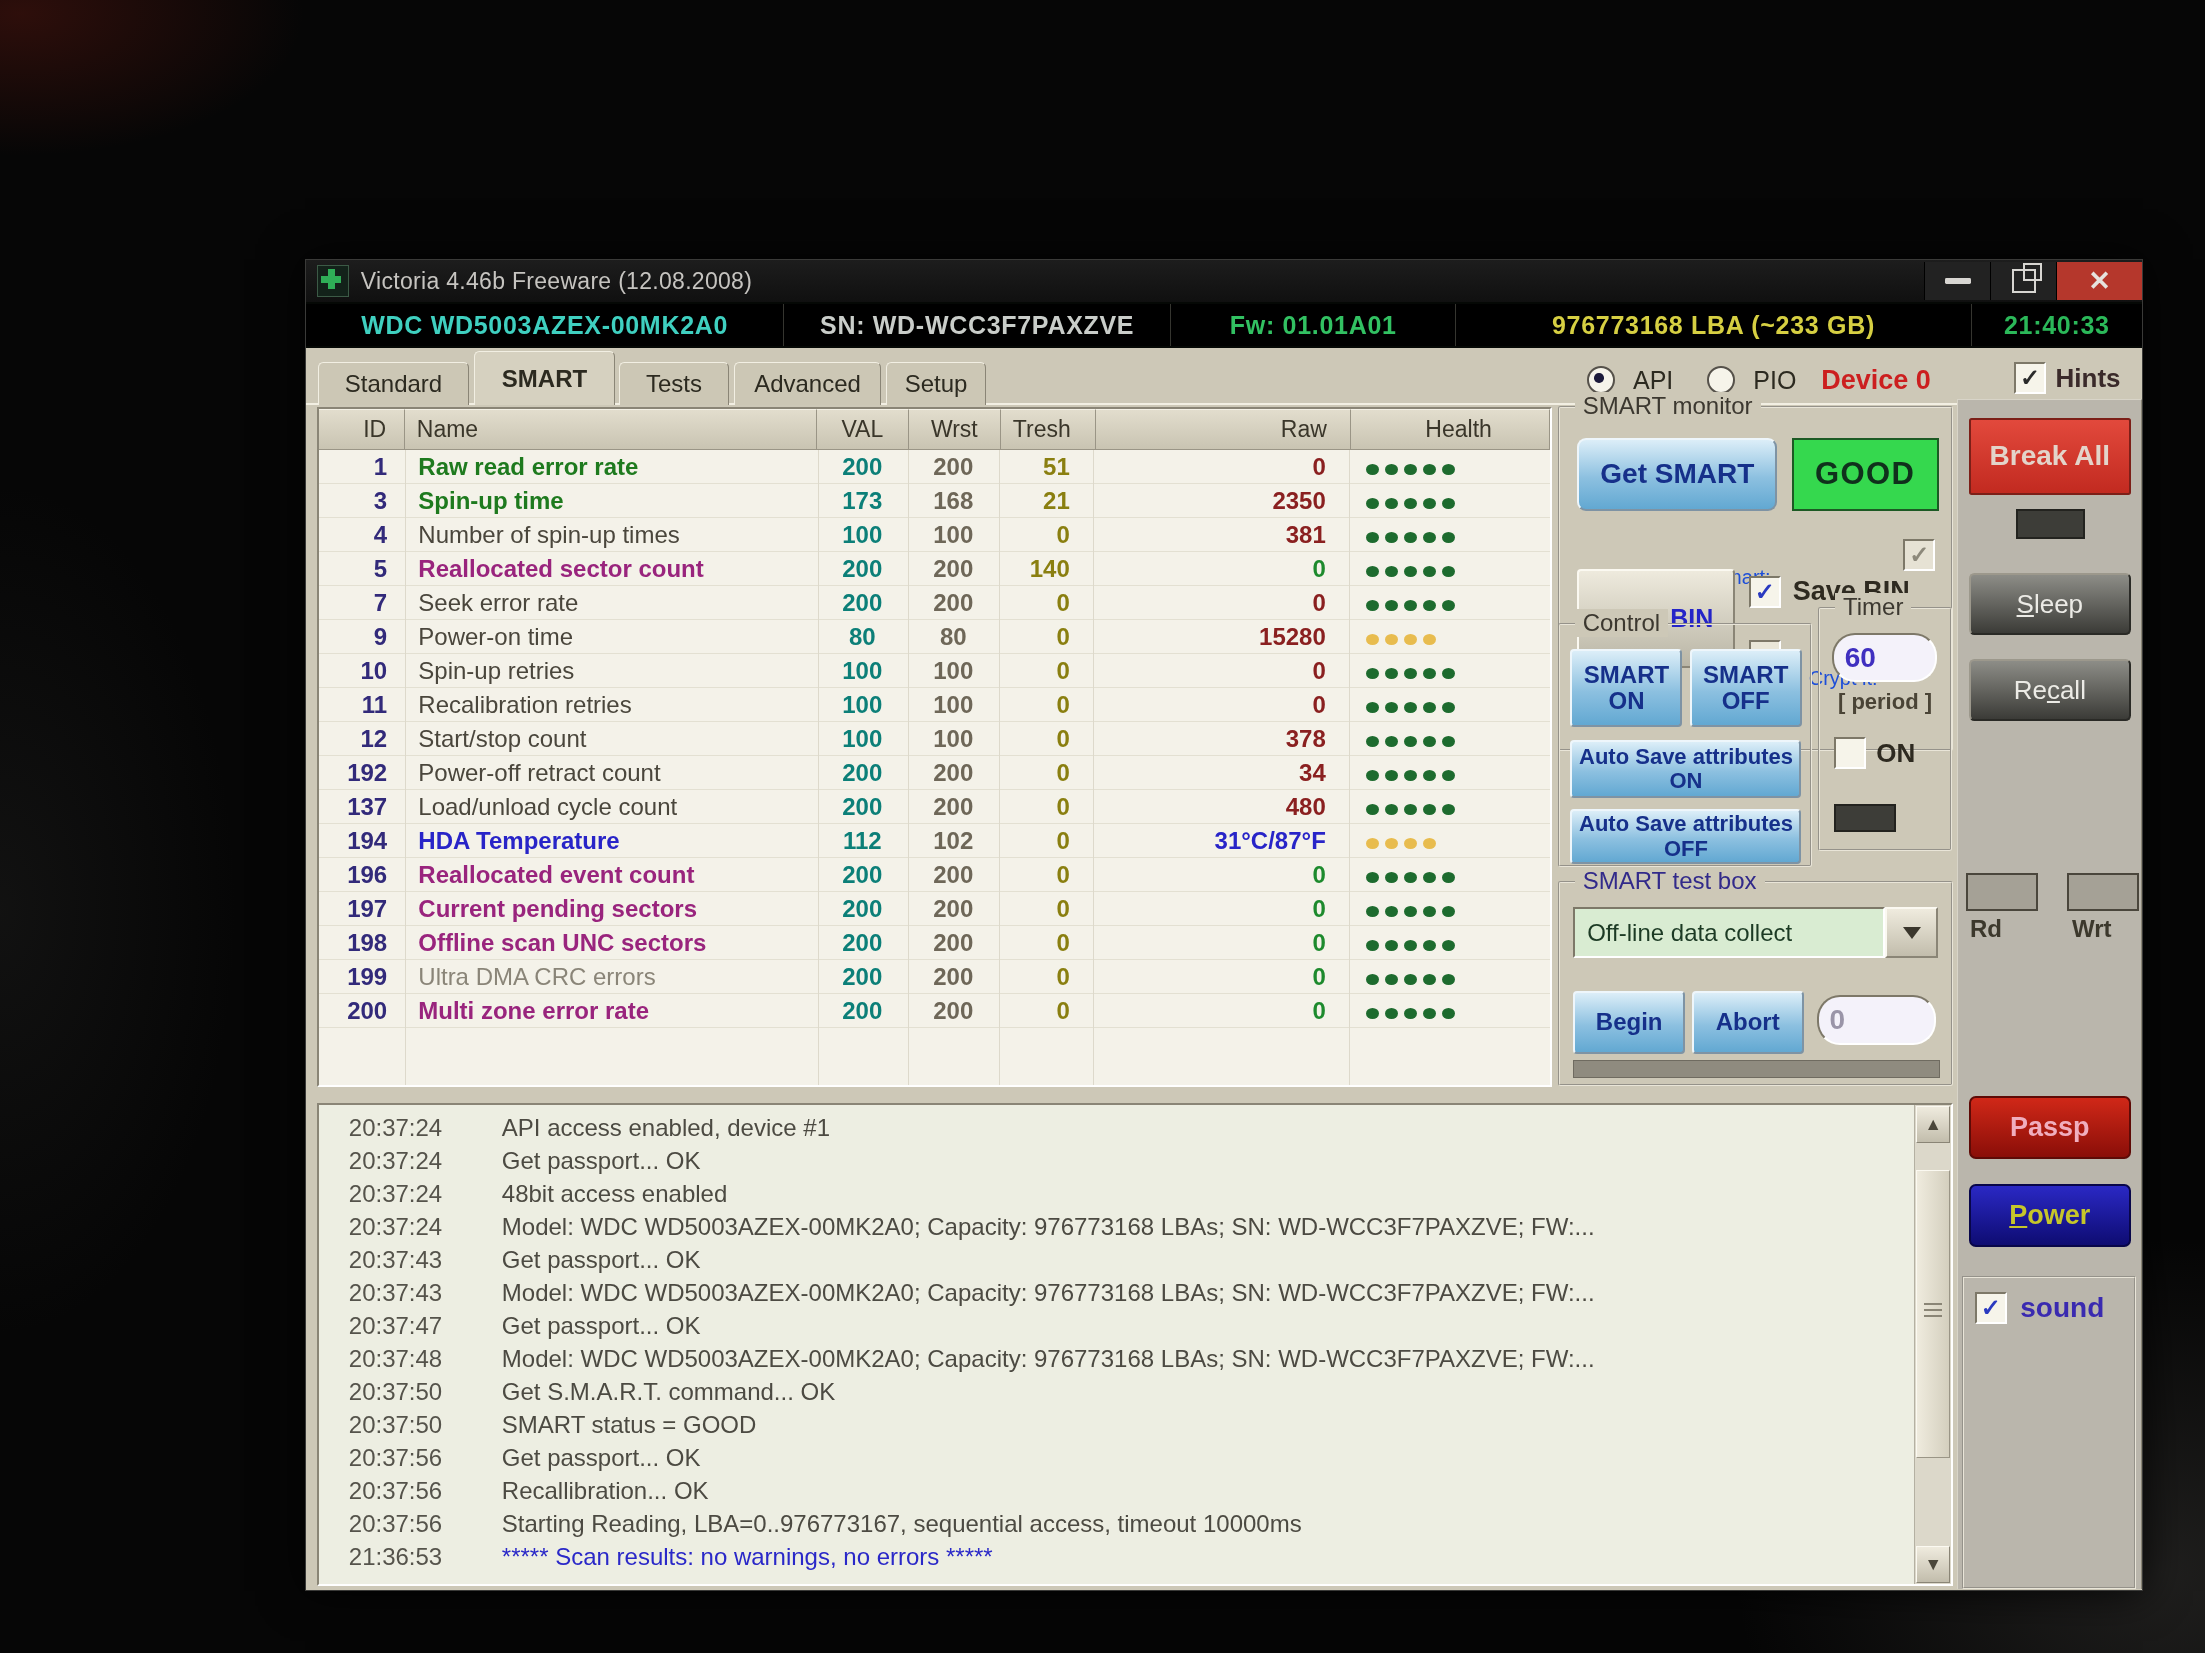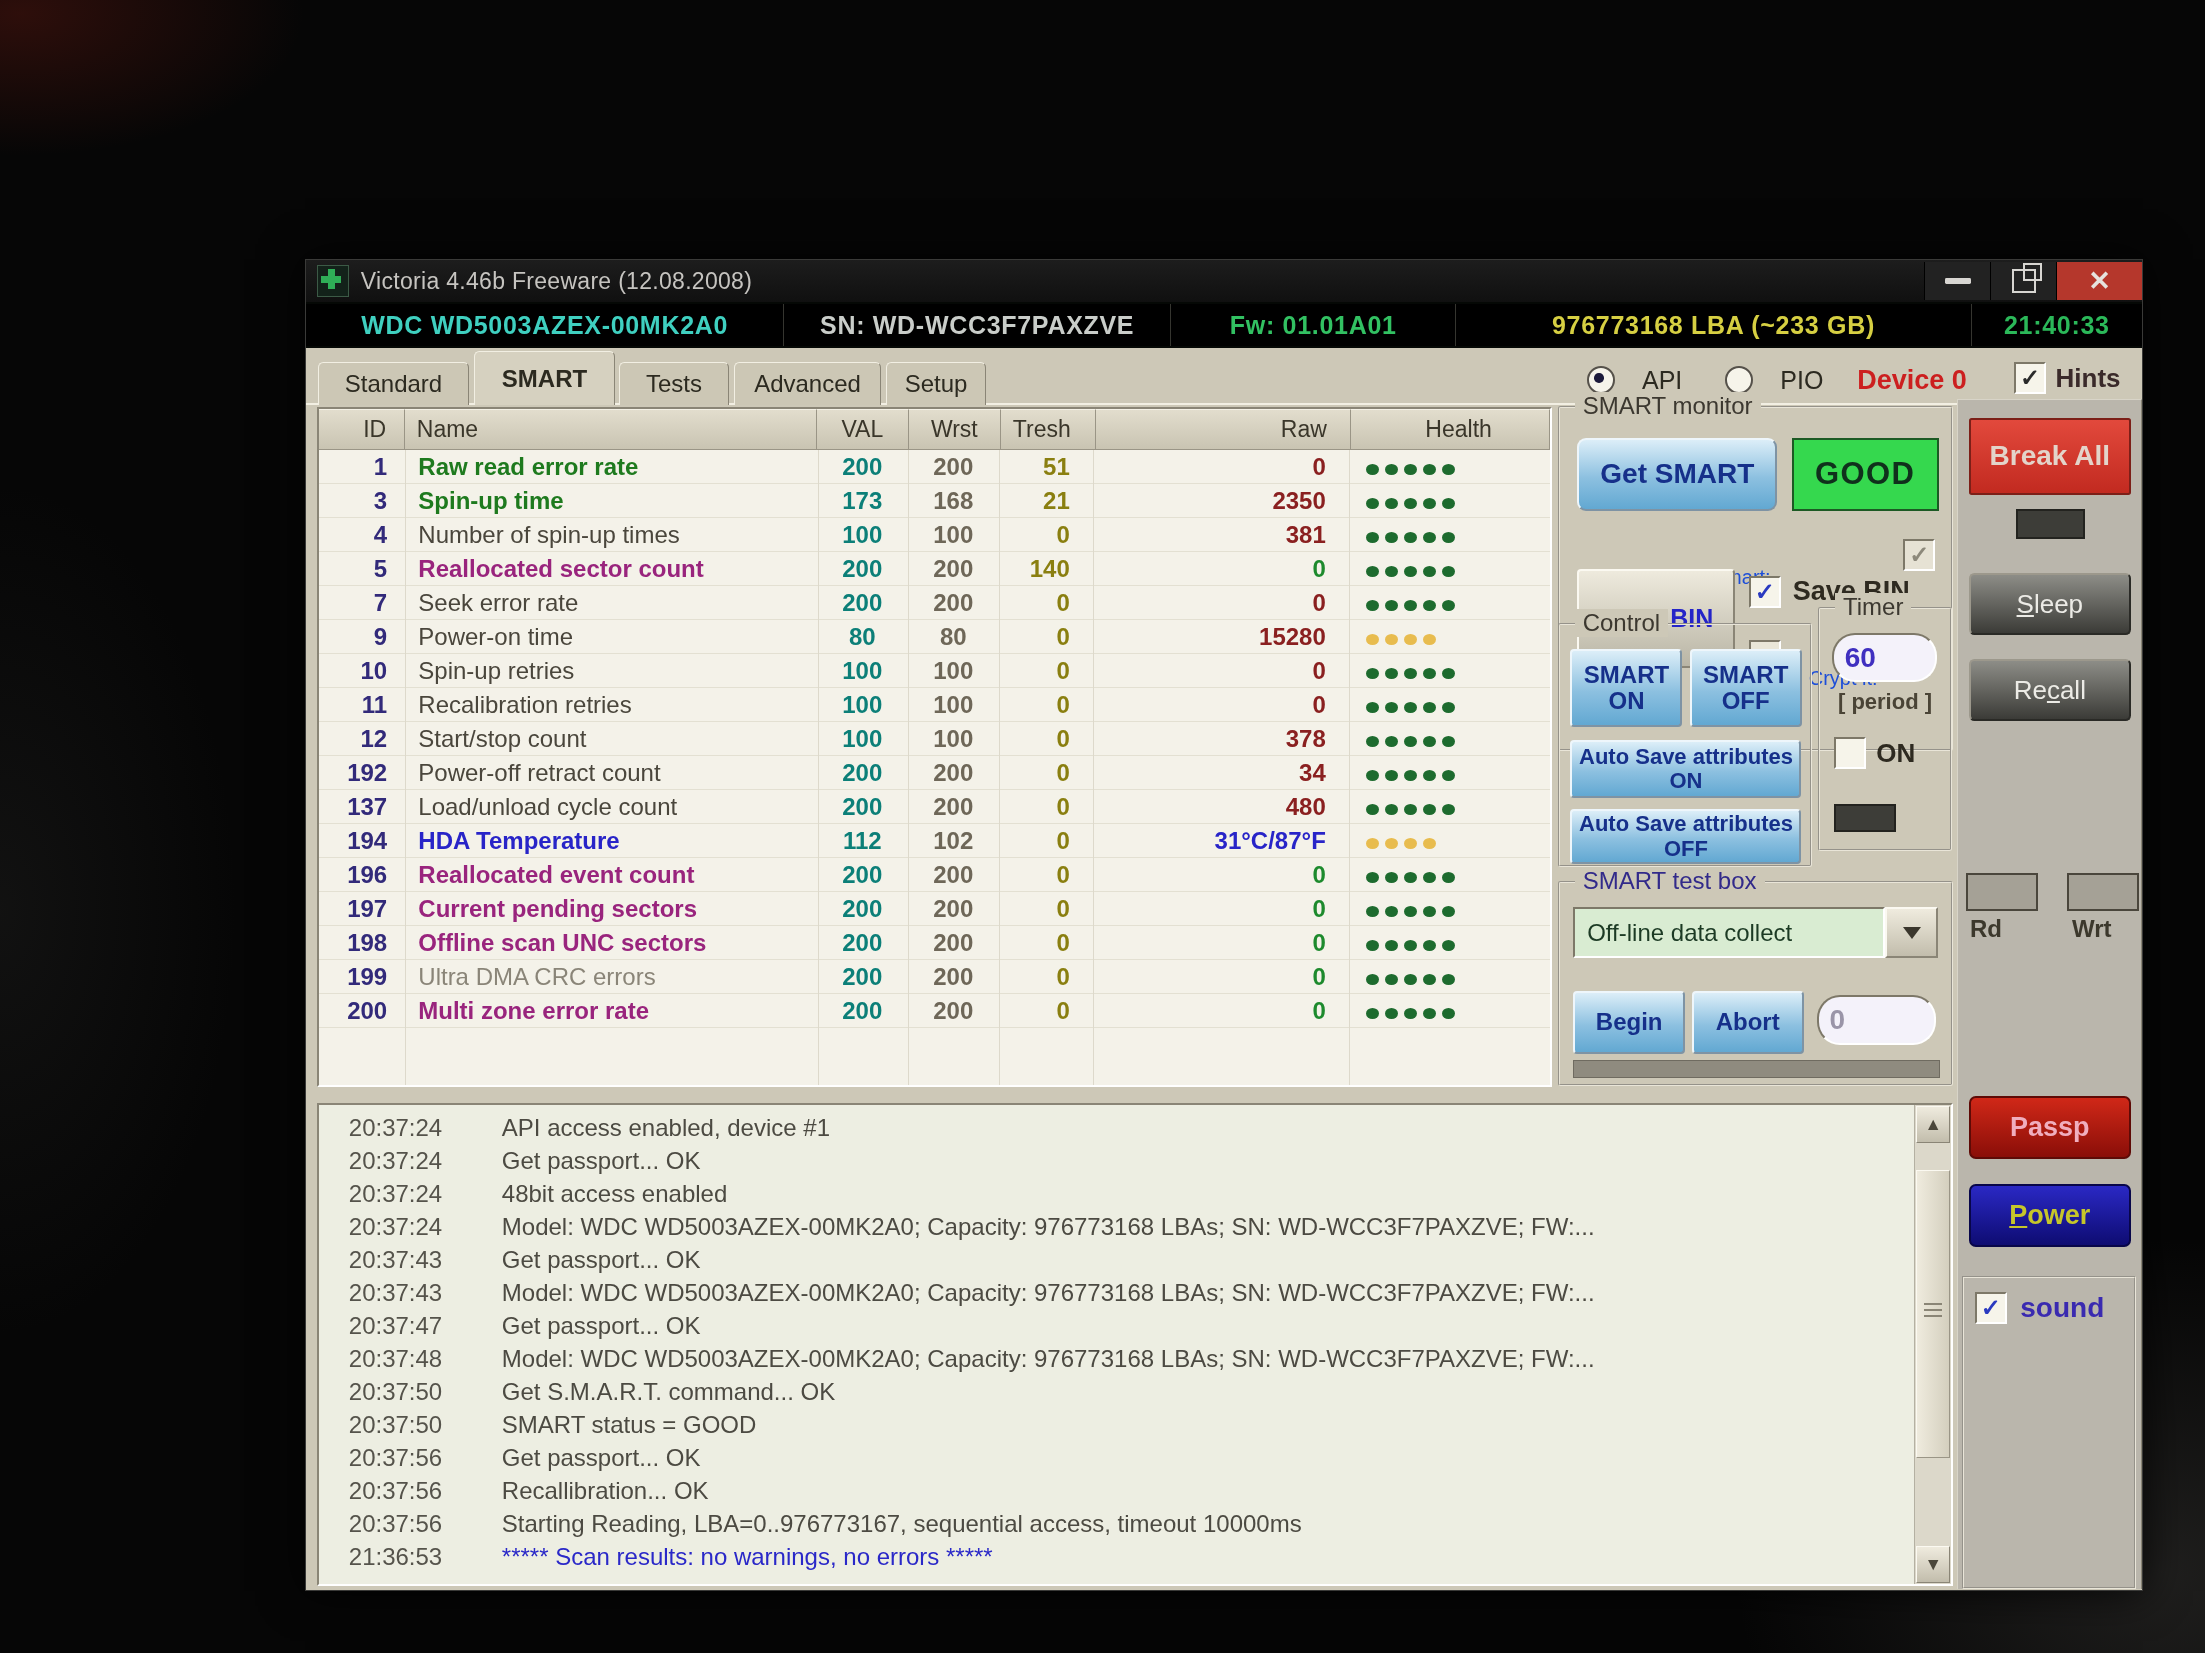--- a/index.html
+++ b/index.html
@@ -36,21 +36,21 @@
   .seg.cap{flex:0 0 28%;color:#d6cf42;}
   .seg.clock{flex:1;color:#2bb859;border-right:none;}
   
   .tabrow{position:absolute;left:0;top:88px;width:100%;height:57px;}
   .tab{position:absolute;bottom:0;height:42px;background:#ccc7b5;border:1.4px solid #8a8576;border-bottom:none;border-top-color:#f2efe3;border-left-color:#f2efe3;border-radius:5.4px 5.4px 0 0;
        display:flex;align-items:center;justify-content:center;font-size:24px;color:#2c2a20;}
   .tab.active{height:53px;background:#d6d1c0;z-index:3;font-weight:bold;}
   .tabedge{position:absolute;left:0;bottom:0;width:100%;height:2px;background:#f2efe3;}
   .radio{width:24px;height:24px;border-radius:50%;background:#f6f4ea;border:2px solid #55514a;display:inline-block;position:relative;vertical-align:middle;}
   .radio.sel:before{content:"";position:absolute;left:5.4px;top:5.4px;width:9.5px;height:9.5px;border-radius:50%;background:#1c1a3a;}
-  .modegrp{position:absolute;bottom:9.5px;display:flex;align-items:center;gap:27px;font-size:25px;color:#2c2a20;}
+  .modegrp{position:absolute;bottom:9.5px;display:flex;align-items:center;gap:18px;font-size:25px;color:#2c2a20;}
   .devlabel{color:#cc1f1f;font-weight:bold;font-size:27px;margin-left:6.8px;}
   .cb{width:28px;height:28px;background:#f6f4ea;border-top:2px solid #7d7868;border-left:2px solid #7d7868;border-bottom:2px solid #fff;border-right:2px solid #fff;display:inline-flex;align-items:center;justify-content:center;font-size:24px;font-weight:bold;color:#2b2b2b;}
   .cb.checked:before{content:"✓";}
   .cb.blue{color:#2a3ac0;}
   .cb.graychk{background:#e6e2d4;color:#8d897b;}
   .hintsgrp{position:absolute;bottom:10.8px;display:flex;align-items:center;gap:9.5px;font-size:26px;color:#3a2a2a;font-weight:bold;}
   
   .tablewrap{position:absolute;left:10.8px;top:147px;width:1231px;height:676px;background:#f4f2e9;
      border-top:2px solid #8a8576;border-left:2px solid #8a8576;border-bottom:2px solid #fff;border-right:2px solid #fff;overflow:hidden;}
   .thead{display:flex;height:41px;}

